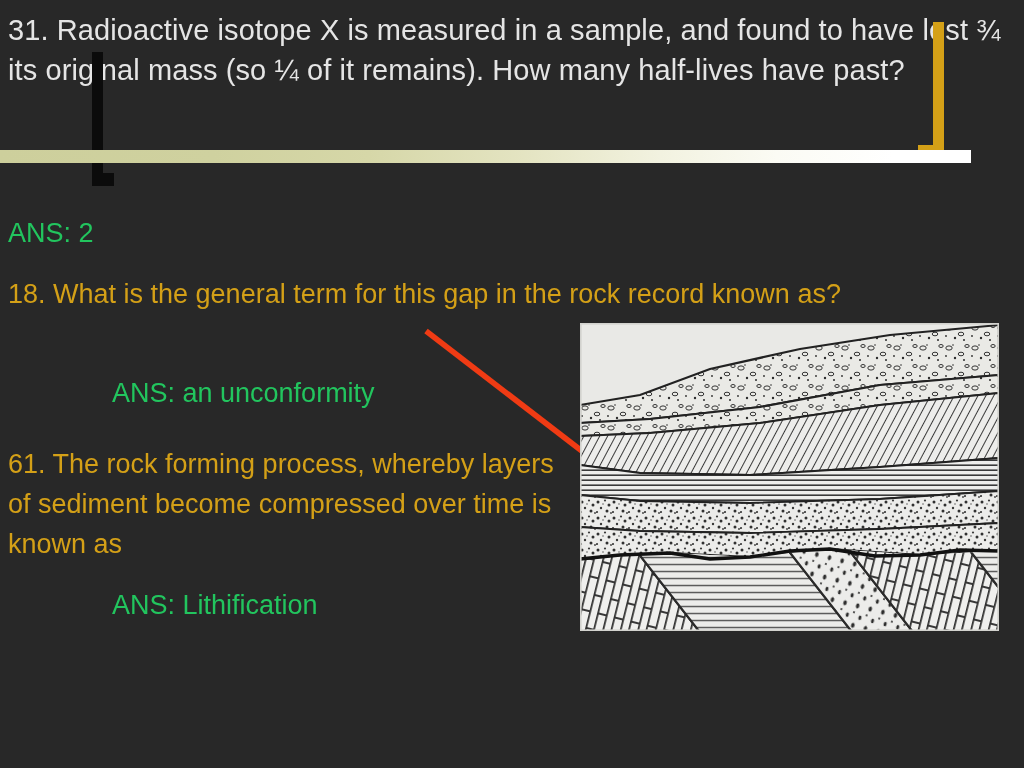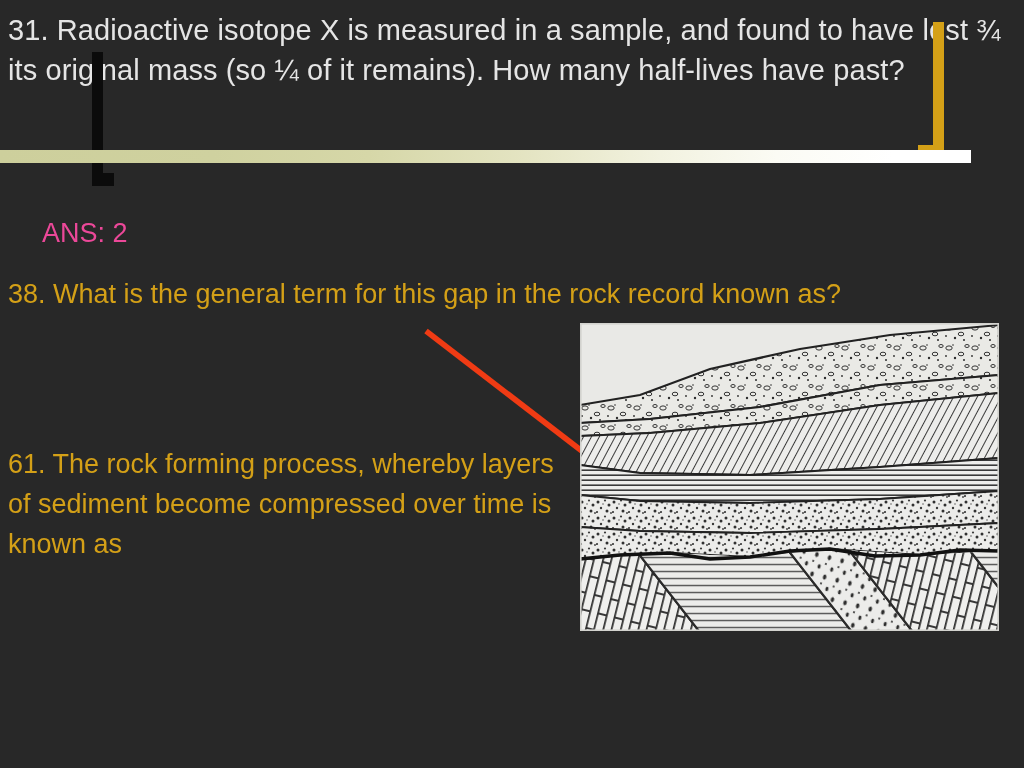--- a/index.html
+++ b/index.html
@@ -72,25 +72,24 @@
       #e4e4c2 54%,
       #f2f2e0 68%,
       #fbfbf4 80%,
       #ffffff 92%,
       #ffffff 100%);
   }
 
   
   .ans {
     position: absolute;
-    color: #ec4899;
+    color: #22c55e;
     font-size: 27px;
     line-height: 36px;
     white-space: nowrap;
-    margin-left: 34px;
   }
   .ans-1  { left: 8px;   top: 215px; }
   .ans-2  { left: 112px; top: 375px; }
   .ans-3  { left: 112px; top: 587px; }
 
   .question {
     position: absolute;
     color: #d4a017;
     font-size: 27px;
     line-height: 40px;
@@ -127,25 +126,27 @@
 
   <div class="title-block">31. Radioactive isotope X is measured in a sample, and found to have lost ¾ its original mass (so ¼ of it remains).  How many half-lives have past?</div>
 
   <div class="bracket bracket-black"></div>
   <div class="bracket bracket-gold"></div>
 
   <div class="divider-bar"></div>
 
   <div class="ans ans-1">ANS: 2</div>
 
-  <div class="question q32">38. What is the general term for this gap in the rock record known as?</div>
-
+  <div class="question q32">18. What is the general term for this gap in the rock record known as?</div>
+
+  <div class="ans ans-2">ANS: an unconformity</div>
 
   <div class="question q33">61. The rock forming process, whereby layers of sediment become compressed over time is known as</div>
 
+  <div class="ans ans-3">ANS: Lithification</div>
 
   <svg class="arrow-svg" viewBox="0 0 240 200">
     <defs>
       <marker id="rhead" markerWidth="5.2" markerHeight="5.2" refX="2.0" refY="2.6" orient="auto">
         <path d="M0,0 L5.2,2.6 L0,5.2 z" fill="#f03b14"></path>
       </marker>
     </defs>
     <line x1="16" y1="16" x2="216" y2="170" stroke="#f03b14" stroke-width="5.6" marker-end="url(#rhead)"></line>
   </svg>
 

